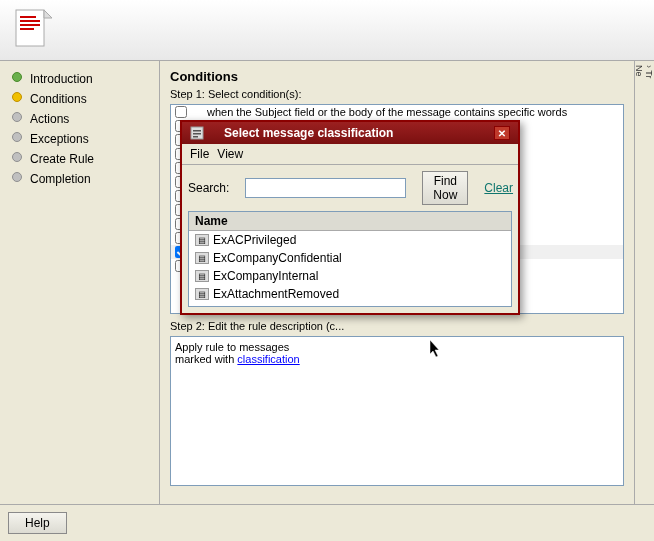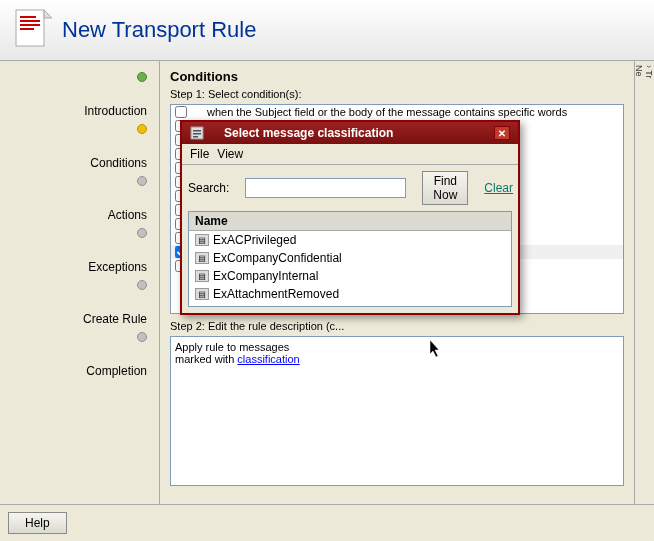--- a/index.html
+++ b/index.html
@@ -42,26 +42,25 @@
 
     
     .sidebar {
       width: 160px;
       background: #ece9d8;
       border-right: 1px solid #aaa;
       padding: 8px 0;
     }
     .sidebar-item {
       display: flex;
-      align-items: flex-end;
-      gap: 22px;
+      align-items: flex-start;
+      gap: 8px;
       padding: 3px 12px;
       cursor: default;
       color: #000;
-      flex-direction: column;
     }
     .sidebar-dot {
       width: 10px;
       height: 10px;
       border-radius: 50%;
       flex-shrink: 0;
     }
     .dot-green { background: #6ab04c; border: 1px solid #4a8a2c; }
     .dot-yellow { background: #f0c000; border: 1px solid #c09000; }
     .dot-gray { background: #c0c0c0; border: 1px solid #909090; }
@@ -285,21 +284,20 @@
   <div class="title-icon">
     <svg width="40" height="44" viewBox="0 0 40 44">
       <rect x="4" y="2" width="28" height="36" fill="white" stroke="#aaa" stroke-width="1"></rect>
       <polygon points="32,2 40,10 32,10" fill="#ddd" stroke="#aaa" stroke-width="1"></polygon>
       <rect x="8" y="8" width="16" height="2" fill="#c00"></rect>
       <rect x="8" y="12" width="20" height="2" fill="#c00"></rect>
       <rect x="8" y="16" width="20" height="2" fill="#c00"></rect>
       <rect x="8" y="20" width="14" height="2" fill="#c00"></rect>
     </svg>
   </div>
-  <h1 class="title-text">New Transport Rule</h1>
 </div>
 
 <div class="main-layout">
 
   <div class="sidebar">
     <div class="sidebar-item">
       <div class="sidebar-dot dot-green"></div>
       <span class="sidebar-label">Introduction</span>
     </div>
     <div class="sidebar-item">

